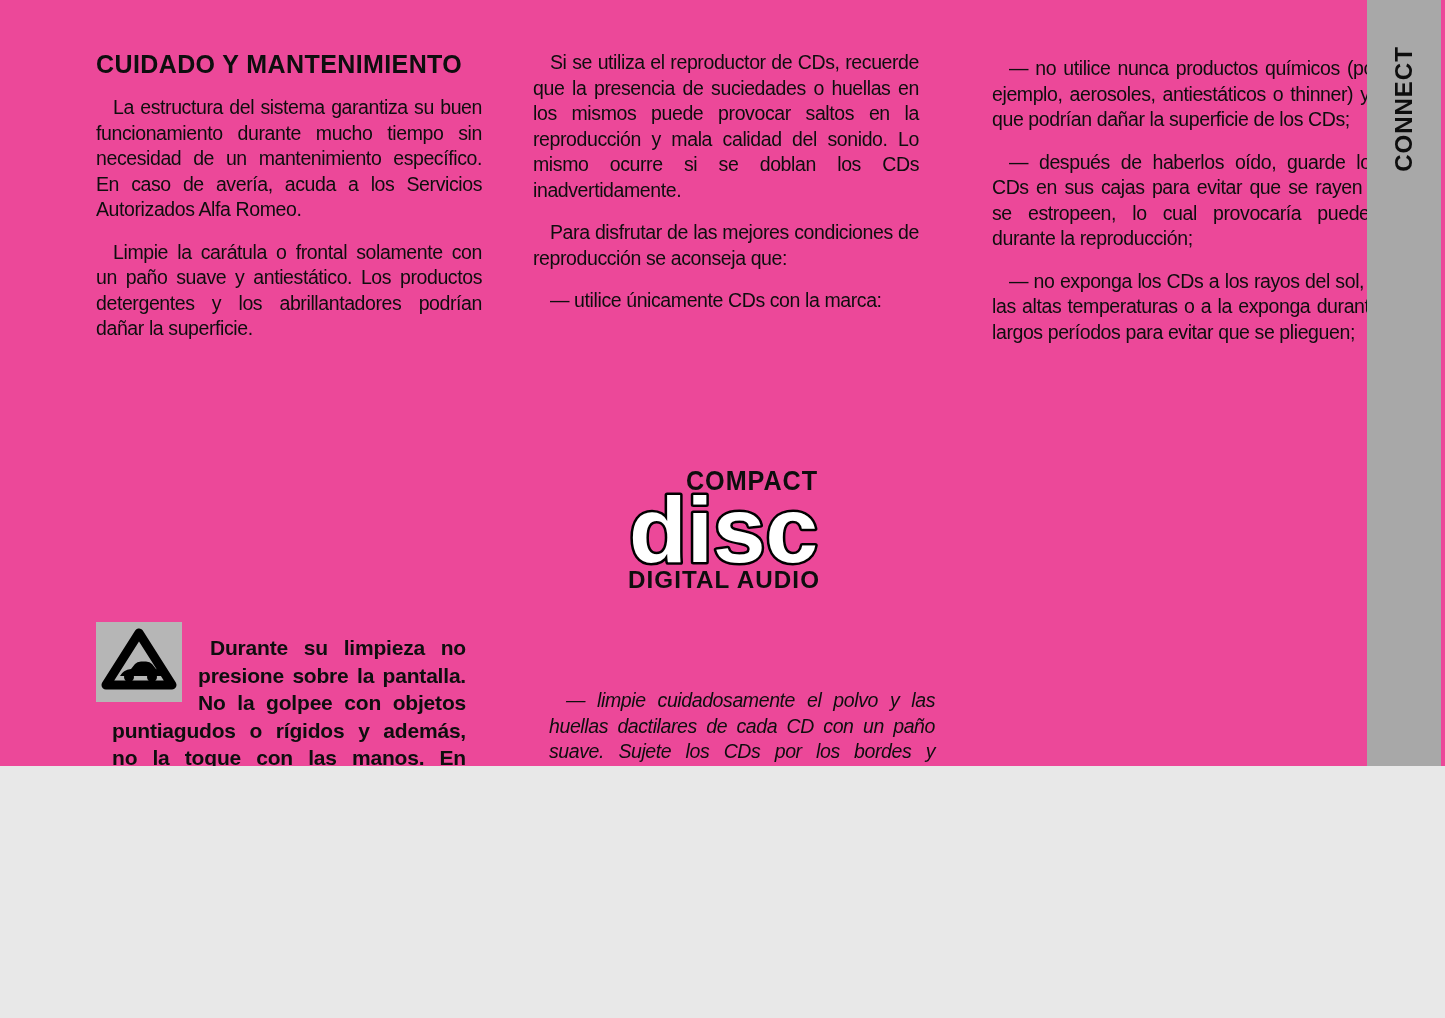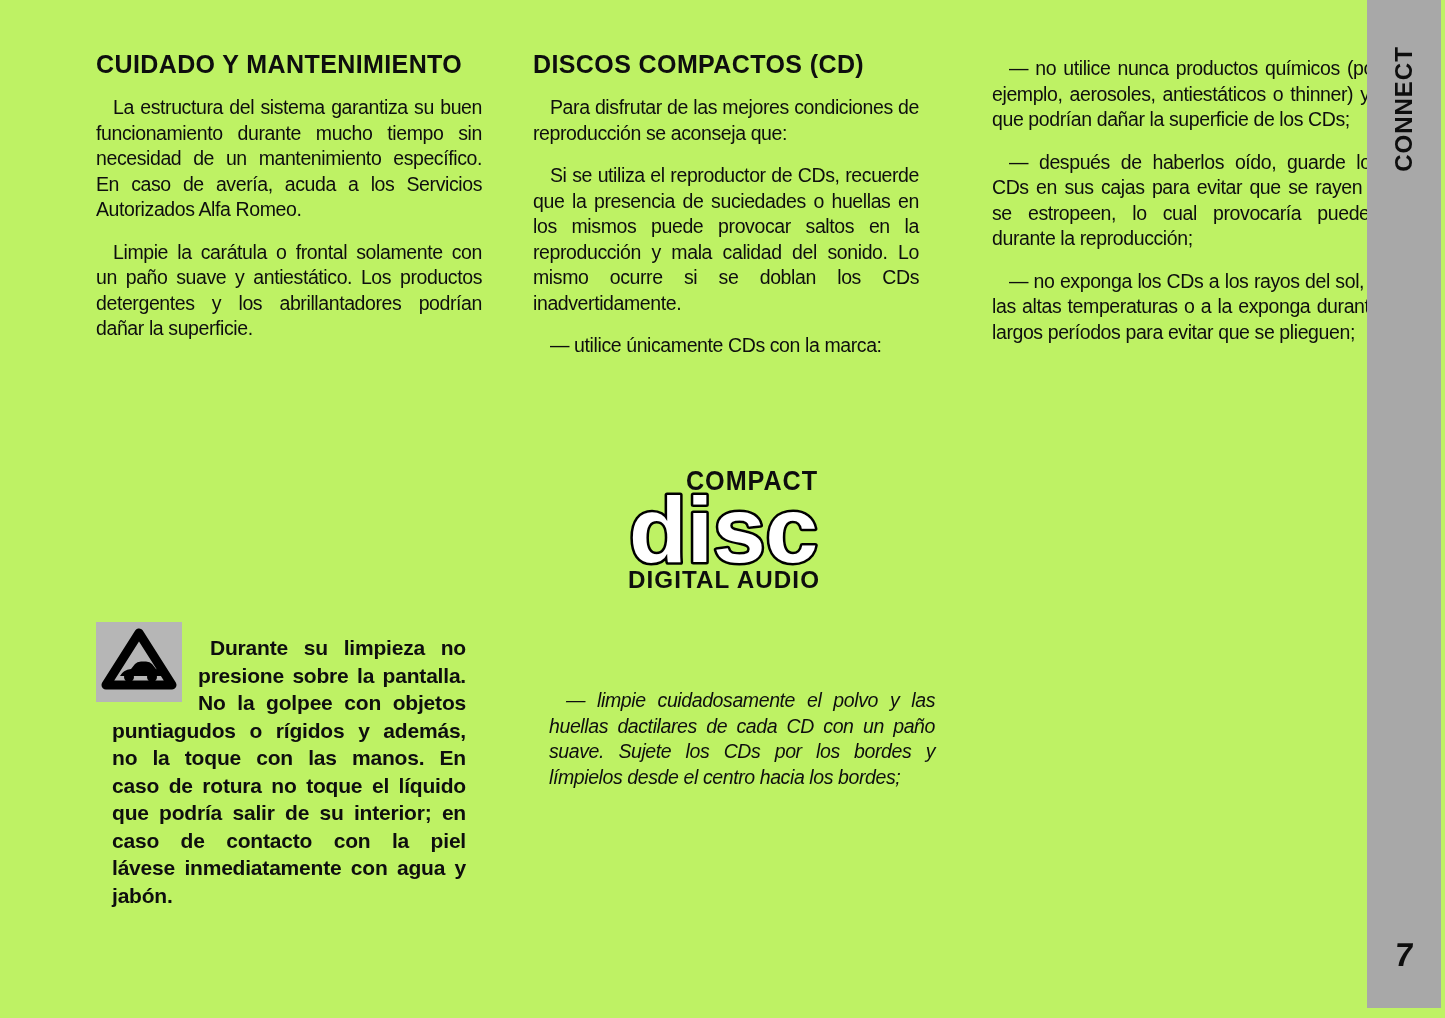--- a/index.html
+++ b/index.html
@@ -1,19 +1,19 @@
 <!DOCTYPE html>
 <html><head>
 <meta charset="utf-8">
 <style>
   html,body{margin:0;padding:0;background:#e8e8e8;}
   .page{
     position:relative;
-    width:1445px;height:1018px;
-    background:#bef264;
+    width:1445px;height:766px;
+    background:#ec4899;
     font-family:"Liberation Sans", sans-serif;
     color:#0e0e0e;
     overflow:hidden;
   }
   .col{position:absolute;top:50px;}
   .col1{left:96px;width:386px;}
   .col2{left:533px;width:386px;}
   .col3{left:970px;width:388px;padding-top:6px;margin-left:22px;}
   h1{
     margin:0 0 16px 0;
@@ -101,23 +101,22 @@
           <path d="M24 54 q3 -6 11 -7 l4 -5 q2 -2.5 6 -2.5 h5 q4 0 6 2.5 l4 5 q8 1 10 7 z" fill="#000000"></path>
           <circle cx="33" cy="55" r="5" fill="#000000"></circle>
           <circle cx="56" cy="55" r="5" fill="#000000"></circle>
         </svg>
       </div>
       <p>Durante su limpieza no presione sobre la pantalla. No la golpee con objetos puntiagudos o rígidos y además, no la toque con las manos. En caso de rotura no toque el líquido que podría salir de su interior; en caso de contacto con la piel lávese inmediatamente con agua y jabón.</p>
     </div>
   </section>
 
   <section class="col col2">
-    <h1>DISCOS COMPACTOS (CD)</h1>
+    <p>Si se utiliza el reproductor de CDs, recuerde que la presencia de suciedades o huellas en los mismos puede provocar saltos en la reproducción y mala calidad del sonido. Lo mismo ocurre si se doblan los CDs inadvertidamente.</p>
     <p>Para disfrutar de las mejores condiciones de reproducción se aconseja que:</p>
-    <p>Si se utiliza el reproductor de CDs, recuerde que la presencia de suciedades o huellas en los mismos puede provocar saltos en la reproducción y mala calidad del sonido. Lo mismo ocurre si se doblan los CDs inadvertidamente.</p>
     <p>— utilice únicamente CDs con la marca:</p>
 
     <div class="cd-logo">
       <svg width="192" height="125" viewBox="0 0 192 125" xmlns="http://www.w3.org/2000/svg" aria-hidden="true">
         <text x="58" y="24" font-size="27" font-weight="bold" letter-spacing="1" textLength="132" lengthAdjust="spacingAndGlyphs" fill="#0e0e0e">COMPACT</text>
         <text x="1" y="96" font-size="92" font-weight="bold" textLength="189" lengthAdjust="spacingAndGlyphs" fill="#ffffff" stroke="#000000" stroke-width="5" paint-order="stroke" stroke-linejoin="round">disc</text>
         <text x="0" y="122" font-size="23" font-weight="bold" letter-spacing="1" textLength="192" lengthAdjust="spacingAndGlyphs" fill="#0e0e0e">DIGITAL AUDIO</text>
       </svg>
     </div>
 

